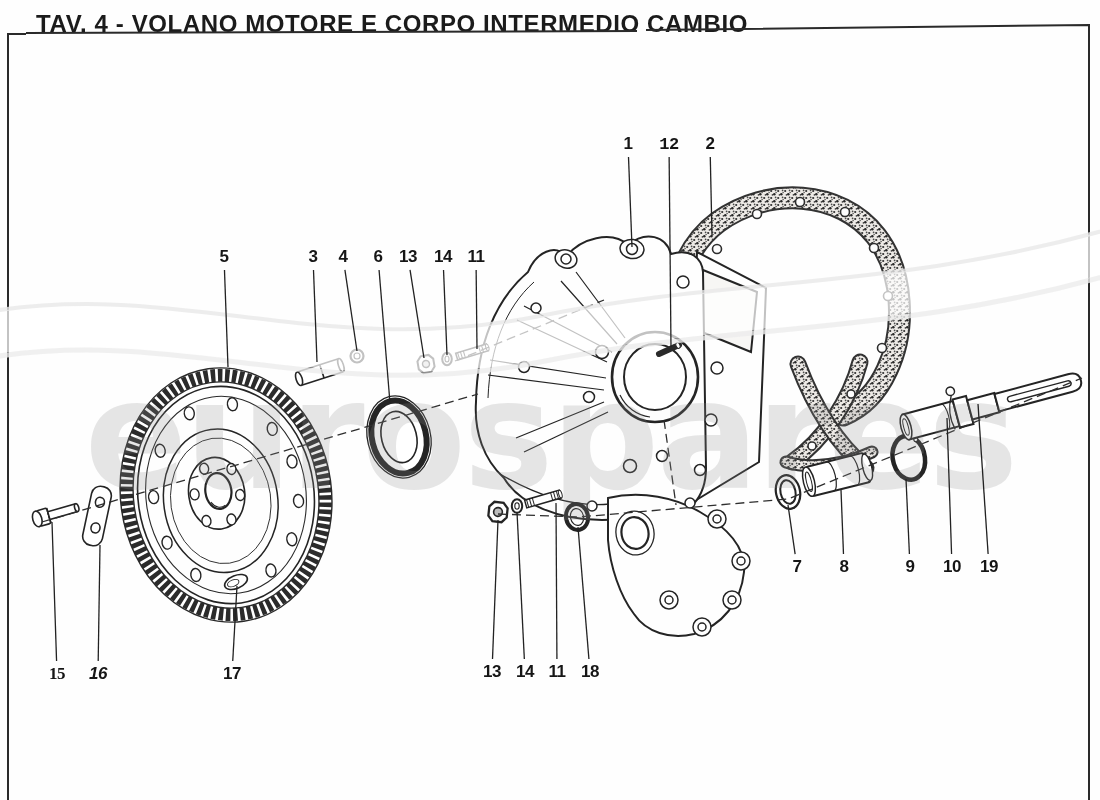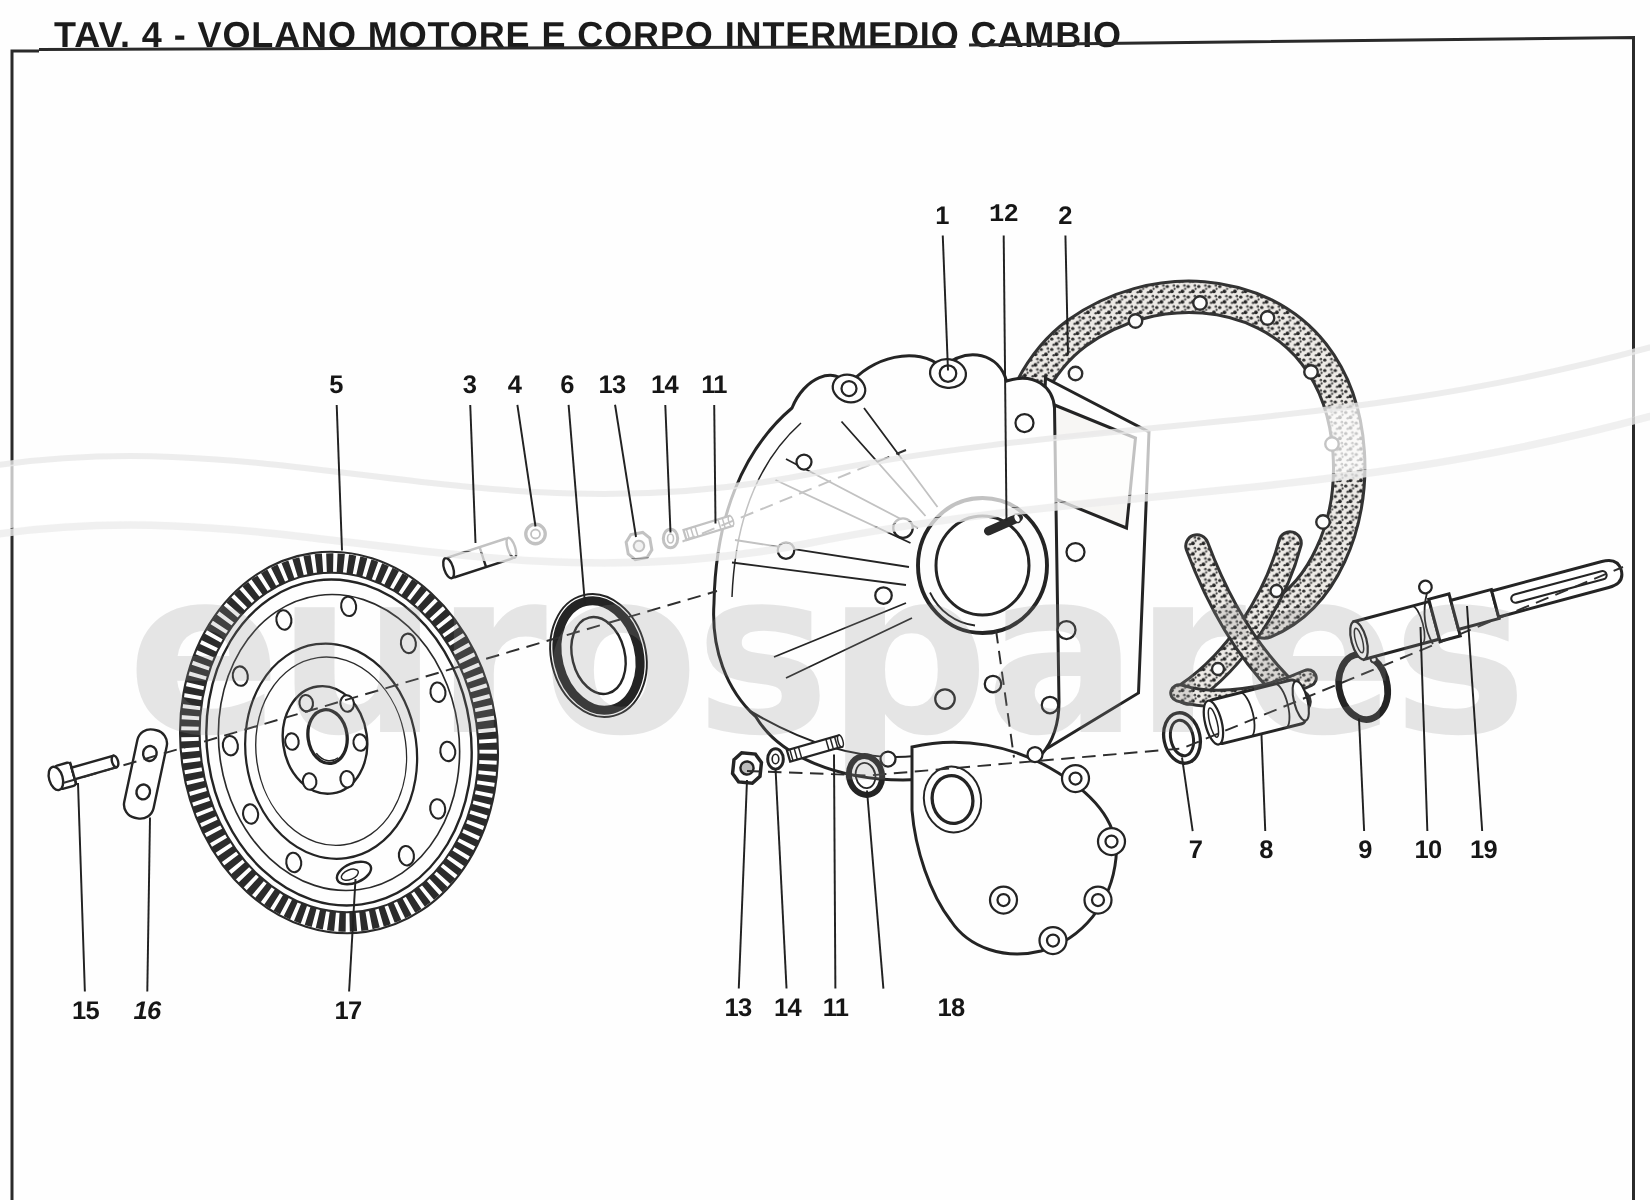--- a/index.html
+++ b/index.html
@@ -333,27 +333,27 @@
       <span class="callout" style="left: 628px; top: 144px;">1</span>
       <span class="callout" style="left: 669px; top: 144px; font-family: Liberation Mono, monospace;">12</span>
       <span class="callout" style="left: 710px; top: 144px;">2</span>
       <span class="callout" style="left: 224px; top: 257px;">5</span>
       <span class="callout" style="left: 313px; top: 257px;">3</span>
       <span class="callout" style="left: 343px; top: 257px;">4</span>
       <span class="callout" style="left: 378px; top: 257px;">6</span>
       <span class="callout" style="left: 408px; top: 257px;">13</span>
       <span class="callout" style="left: 443px; top: 257px;">14</span>
       <span class="callout" style="left: 476px; top: 257px;">11</span>
-      <span class="callout" style="left: 57px; top: 674px;">15</span>
+      <span class="callout" style="left: 57px; top: 674px; font-family: Liberation Serif, serif;">15</span>
       <span class="callout" style="left: 98px; top: 674px; font-style: italic;">16</span>
       <span class="callout" style="left: 232px; top: 674px;">17</span>
       <span class="callout" style="left: 492px; top: 672px;">13</span>
       <span class="callout" style="left: 525px; top: 672px;">14</span>
       <span class="callout" style="left: 557px; top: 672px;">11</span>
-      <span class="callout" style="left: 590px; top: 672px; margin-left: 44px;">18</span>
+      <span class="callout" style="left: 590px; top: 672px;">18</span>
       <span class="callout" style="left: 797px; top: 567px;">7</span>
       <span class="callout" style="left: 844px; top: 567px;">8</span>
       <span class="callout" style="left: 910px; top: 567px;">9</span>
       <span class="callout" style="left: 952px; top: 567px; text-align: right;">10</span>
       <span class="callout" style="left: 989px; top: 567px;">19</span>
     </div>
 
   <h1 id="sheet-title">TAV. 4 - VOLANO MOTORE E CORPO INTERMEDIO CAMBIO</h1>
 </div>
 

